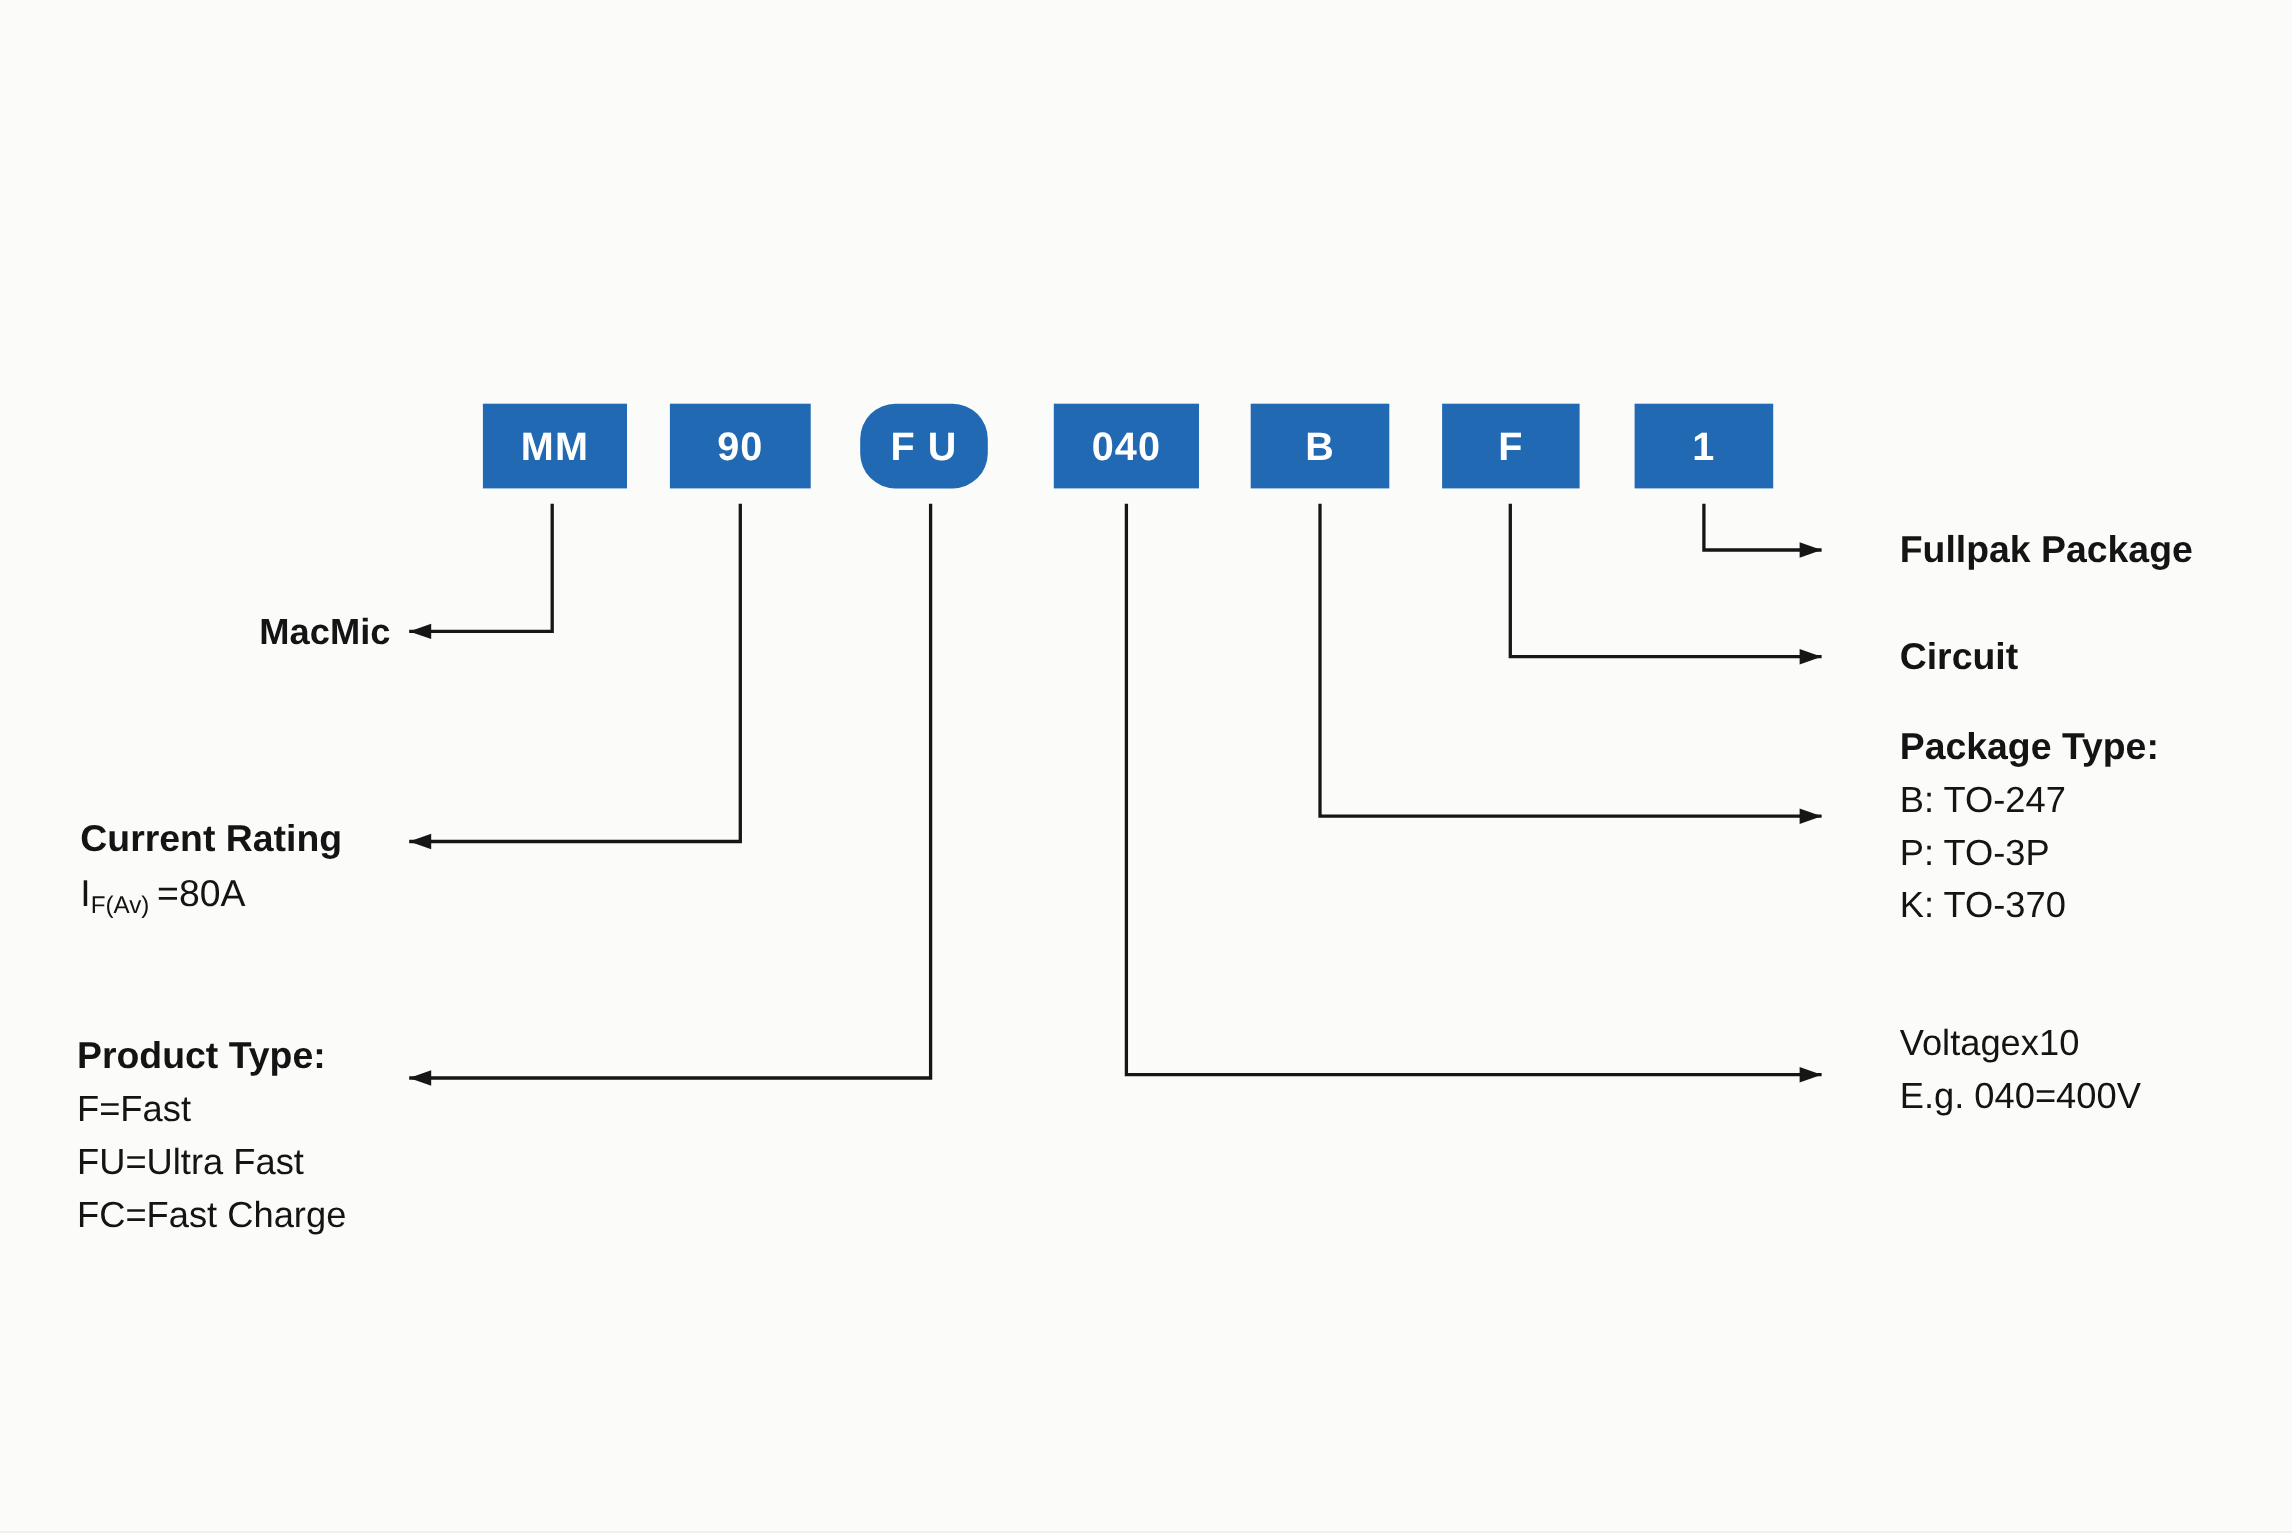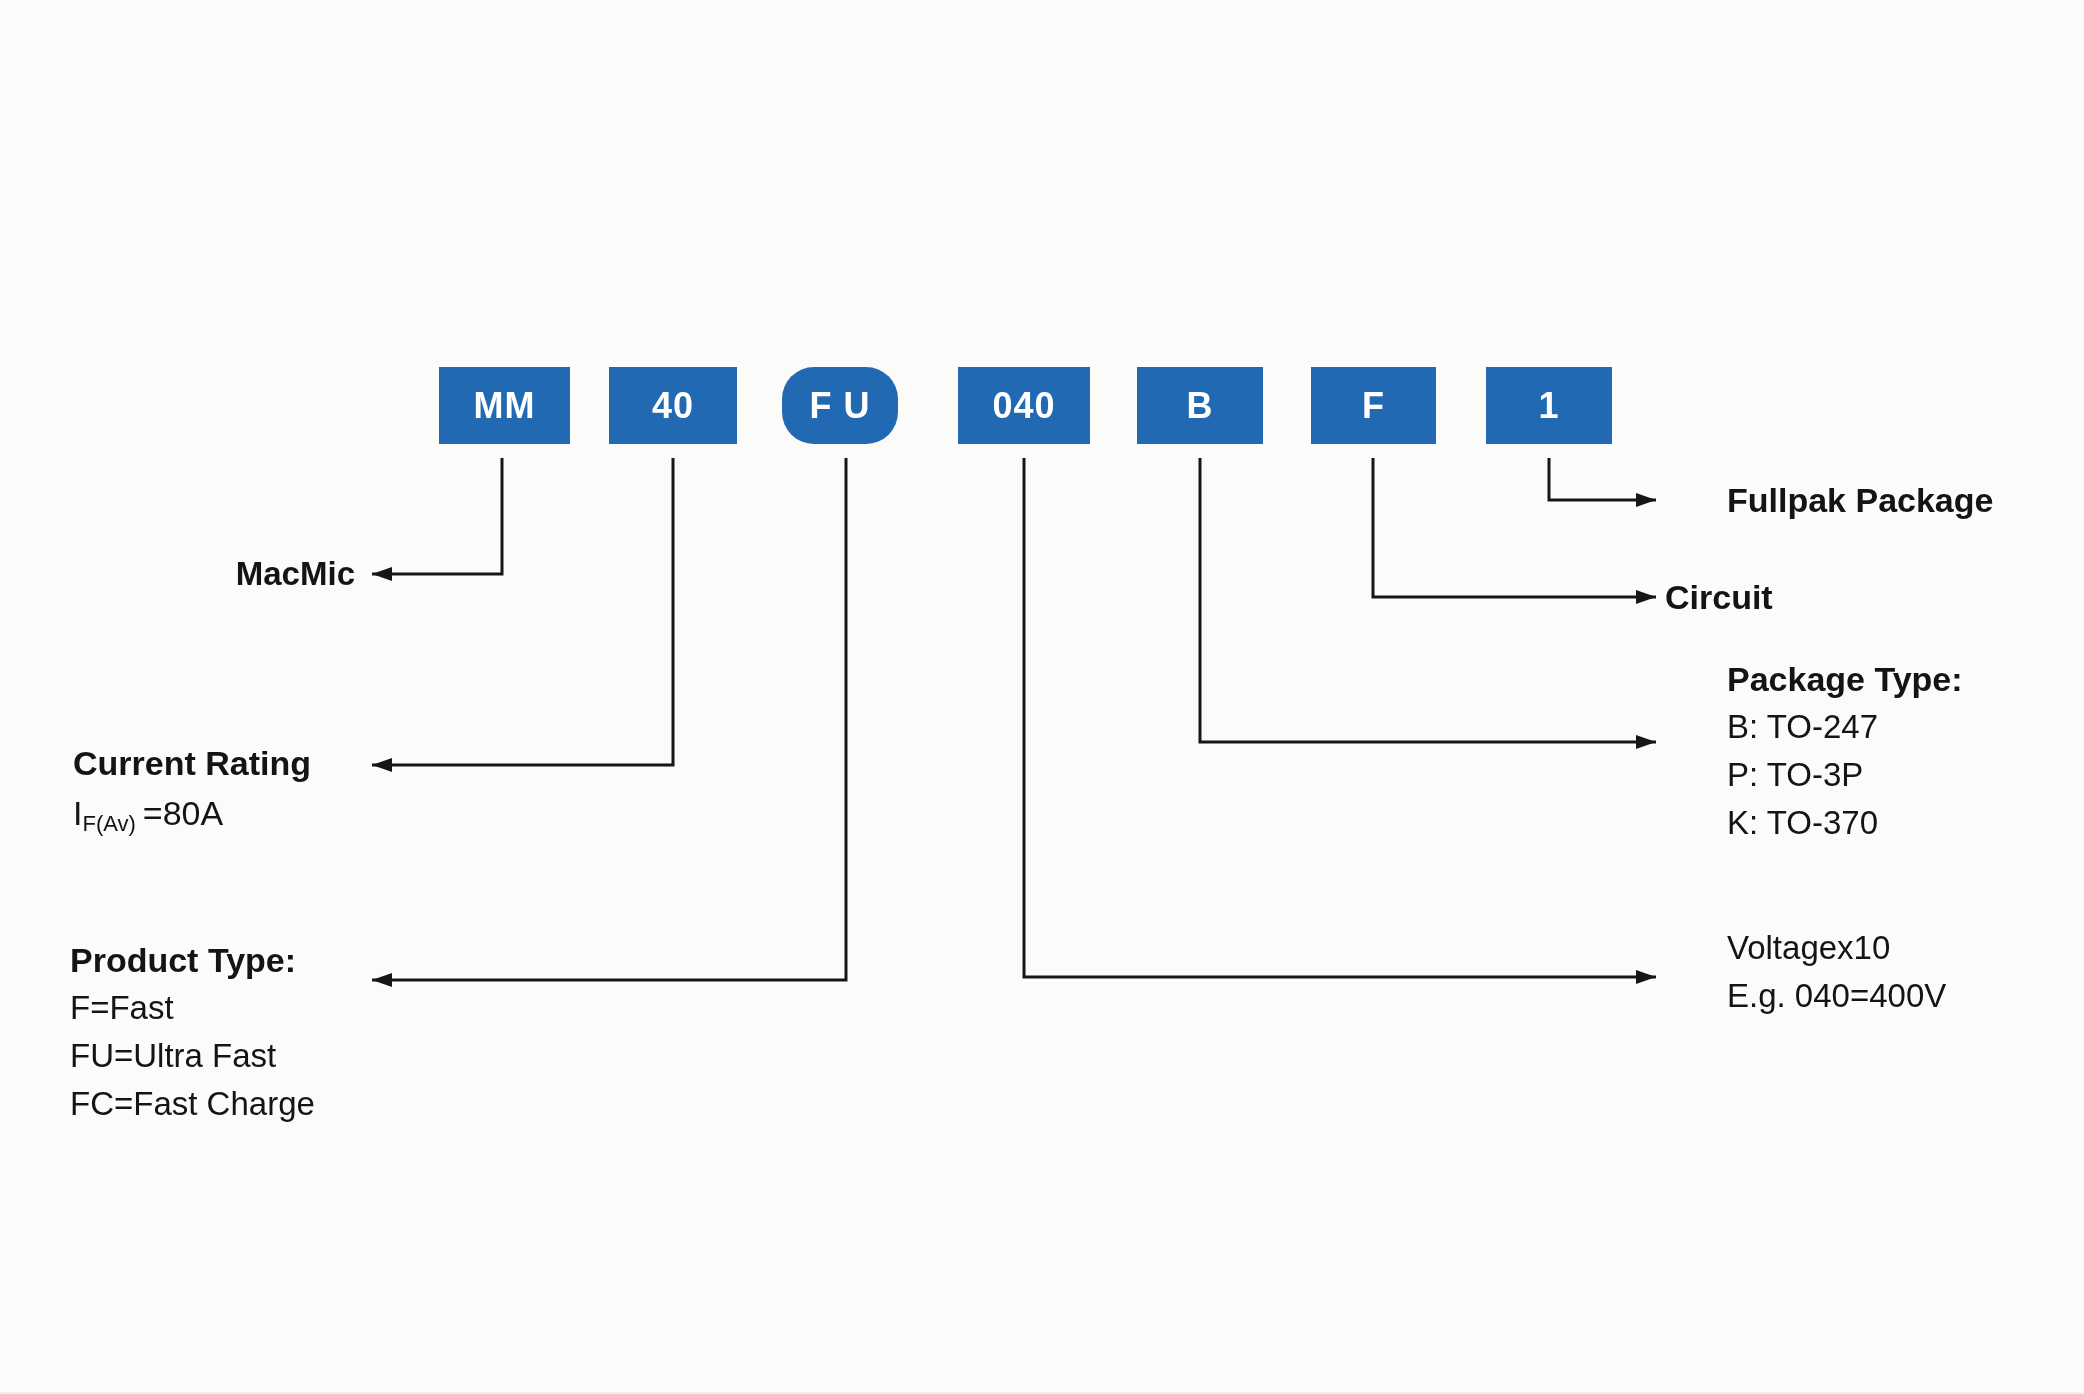--- a/index.html
+++ b/index.html
@@ -57,21 +57,21 @@
     font-weight:bold;
   }
   .lbl-current{left:73px;top:738px;line-height:50px;}
   .lbl-current .value-line{font-size:34px;}
   .lbl-current sub.if-sub{
     font-size:22px;vertical-align:-6px;letter-spacing:0;margin-top:20px;
   }
   .lbl-current .value-rest{margin-left:7px;}
   .lbl-product{left:70px;top:936px;}
   .lbl-fullpak{left:1727px;top:500px;transform:translateY(-50%);line-height:38px;}
-  .lbl-circuit{left:1665px;top:597px;transform:translateY(-50%);line-height:38px;}
+  .lbl-circuit{left:1727px;top:597px;transform:translateY(-50%);line-height:38px;}
   .lbl-package{left:1727px;top:655px;}
   .lbl-voltage{left:1727px;top:924px;}
 </style>
 </head>
 <body>
 
 <div class="stage">
 
   <svg class="connectors" viewBox="0 0 2084 1394" xmlns="http://www.w3.org/2000/svg">
     <defs>
@@ -82,21 +82,21 @@
     <polyline points="502,458 502,574 372,574" marker-end="url(#arrow)"></polyline>
     <polyline points="673,458 673,765 372,765" marker-end="url(#arrow)"></polyline>
     <polyline points="846,458 846,980 372,980" marker-end="url(#arrow)"></polyline>
     <polyline points="1024,458 1024,977 1656,977" marker-end="url(#arrow)"></polyline>
     <polyline points="1200,458 1200,742 1656,742" marker-end="url(#arrow)"></polyline>
     <polyline points="1373,458 1373,597 1656,597" marker-end="url(#arrow)"></polyline>
     <polyline points="1549,458 1549,500 1656,500" marker-end="url(#arrow)"></polyline>
   </svg>
 
   <div class="seg-box box-mm">MM</div>
-  <div class="seg-box box-80">40</div>
+  <div class="seg-box box-80">90</div>
   <div class="seg-box box-fu">F U</div>
   <div class="seg-box box-040">040</div>
   <div class="seg-box box-b">B</div>
   <div class="seg-box box-f">F</div>
   <div class="seg-box box-1">1</div>
 
   <div class="lbl lbl-brand">MacMic</div>
 
   <div class="lbl lbl-current">
     <div class="bold">Current Rating</div>

